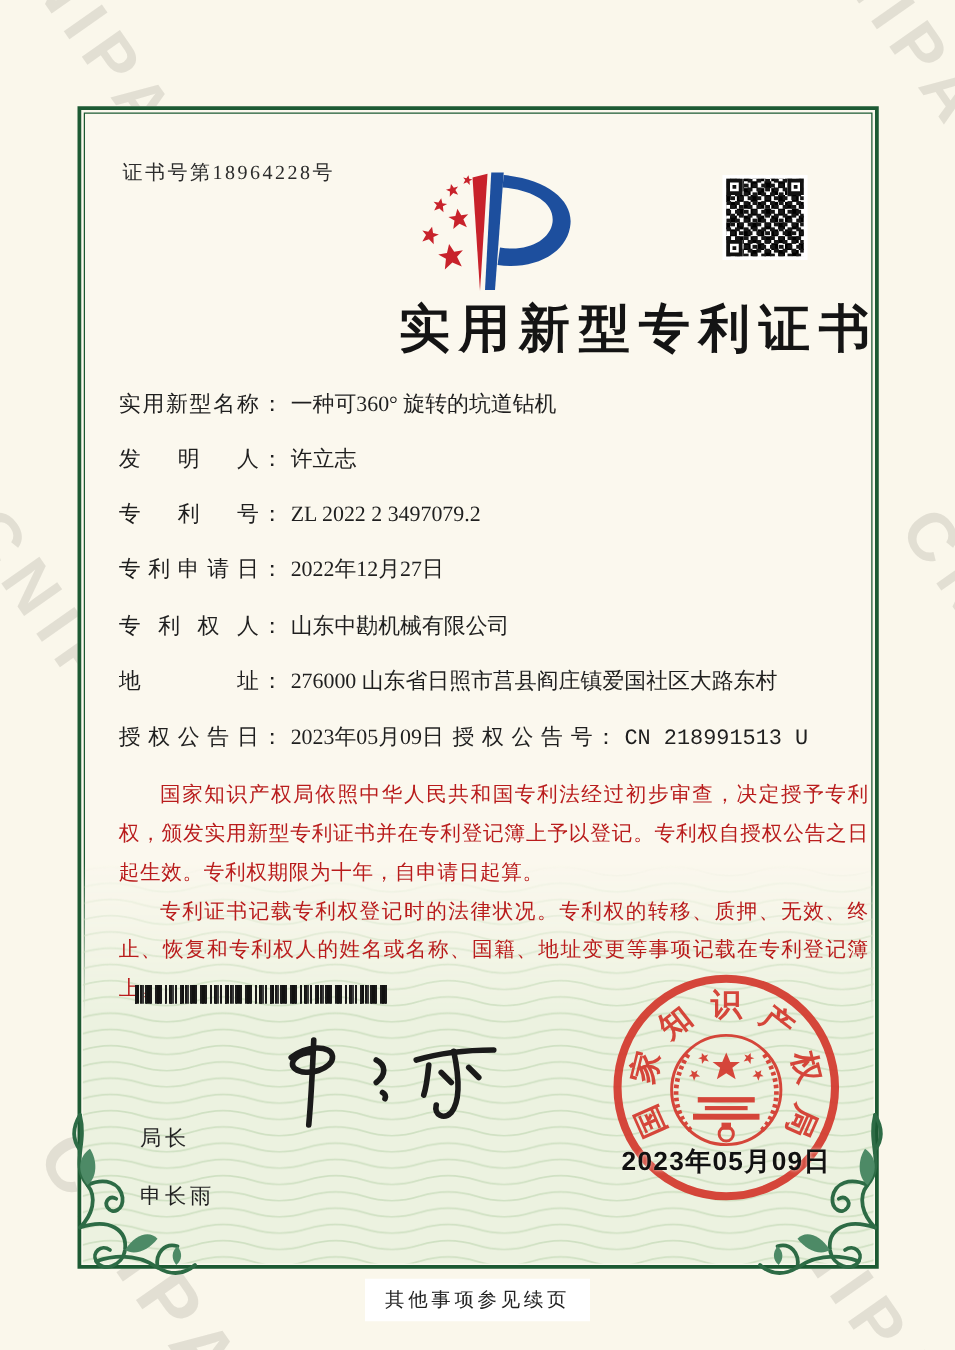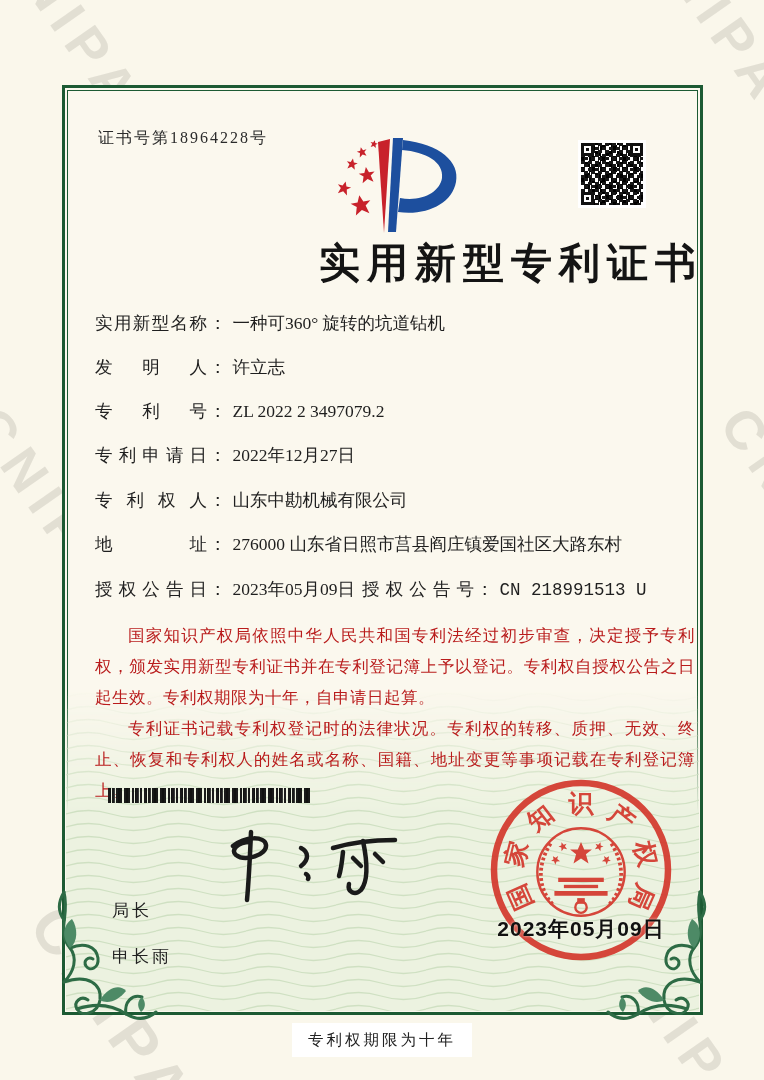--- a/index.html
+++ b/index.html
@@ -242,16 +242,16 @@
       <path d="M18 2 C12 12 12 22 18 30"></path>
     </g>
     <g fill="#4d8a66">
       <path d="M54 110 C62 97 74 94 80 101 C73 110 62 115 54 110 Z"></path>
       <path d="M24 58 C15 47 17 35 26 29 C32 38 32 52 24 58 Z"></path>
       <path d="M96 107 C100 112 100 118 95 122 C91 117 91 111 96 107 Z"></path>
     </g>
   </svg>
 
   <div class="cont-box">
-    <span>专利权期限为十年</span>
+    <span>其他事项参见续页</span>
   </div>
 
 </div>
 
 </body></html>

